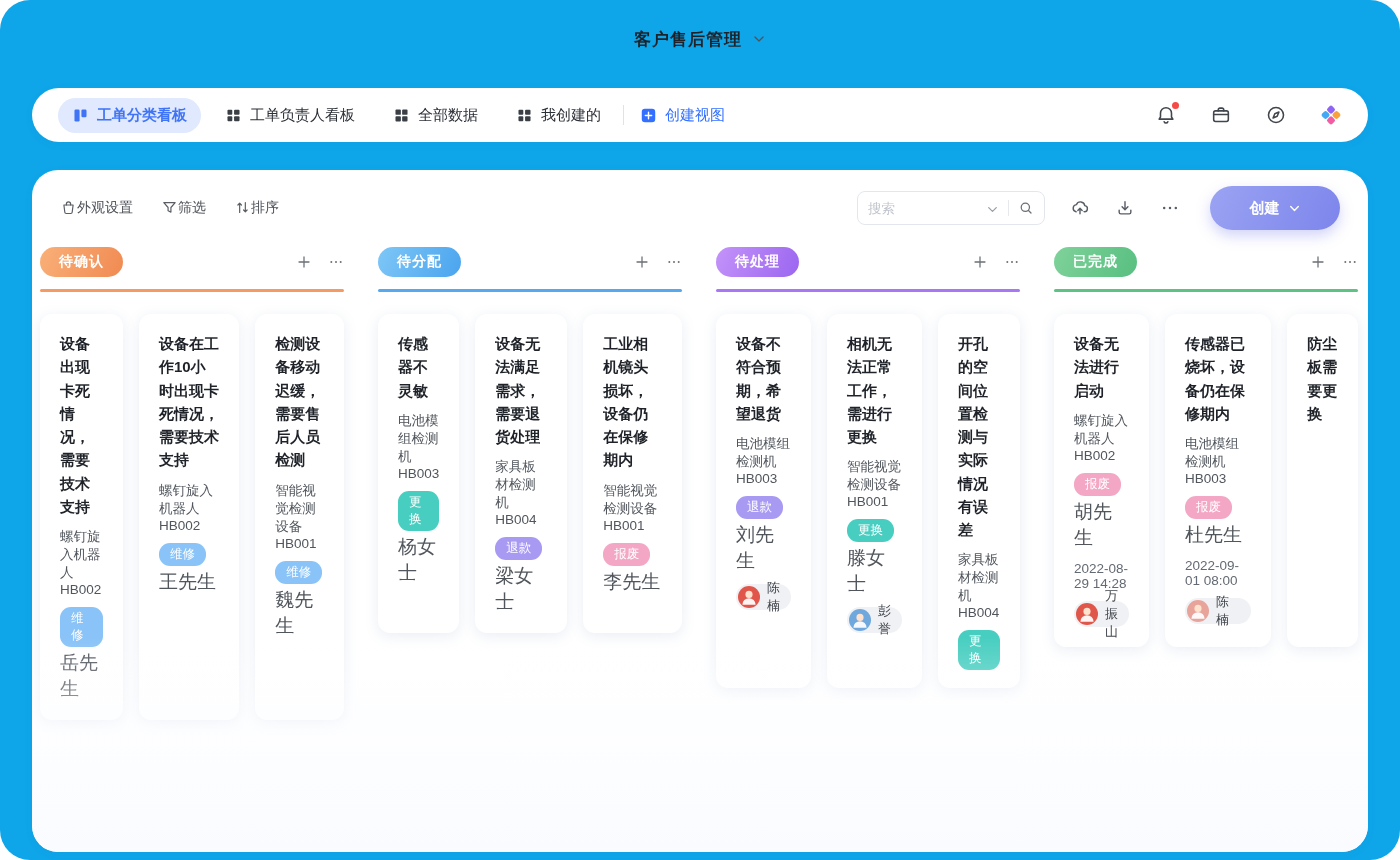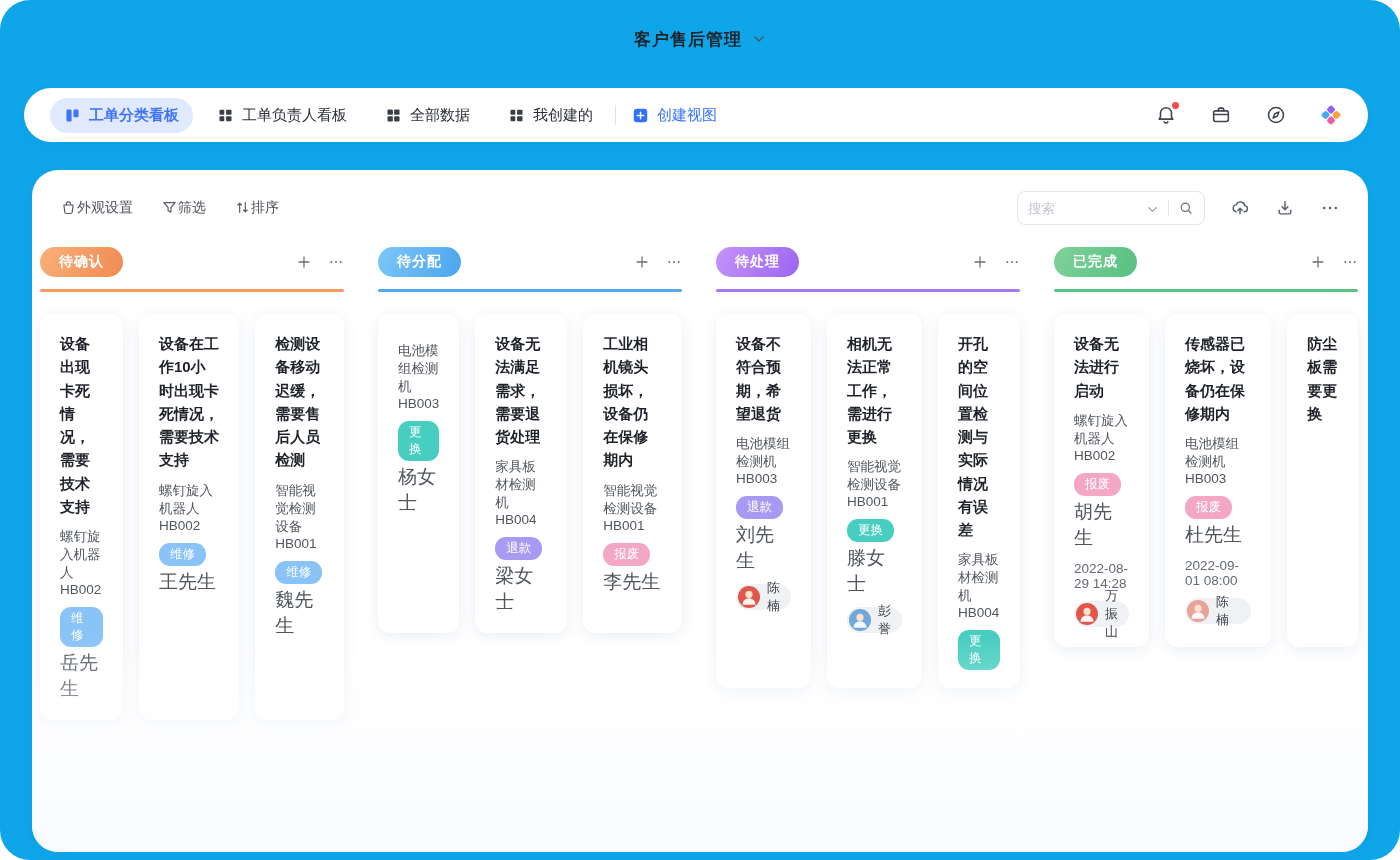--- a/index.html
+++ b/index.html
@@ -6,21 +6,21 @@
   html,body { width:1400px; height:860px; background:#fff; font-family:"Liberation Sans", sans-serif; }
   .page { position:relative; width:1400px; height:860px; background:#0ea5e9; border-radius:30px; overflow:hidden; }
 
   
   .titlebar { position:absolute; top:0; left:0; right:0; height:78px; display:flex; align-items:center; justify-content:center; gap:10px; }
   .page-title { font-size:17px; font-weight:600; color:#1f2329; letter-spacing:1px; }
   .chev { width:14px; height:14px; color:#4e545b; }
   .chev svg, .icon svg { width:100%; height:100%; display:block; }
 
   
-  .navbar { position:absolute; left:24px; right:32px; top:88px; height:54px; background:#fff; border-radius:27px;
+  .navbar { position:absolute; left:32px; right:32px; top:88px; height:54px; background:#fff; border-radius:27px;
             box-shadow:0 2px 10px rgba(60,90,160,.05); display:flex; align-items:center; padding:0 26px; }
   .tabs { display:flex; align-items:center; gap:10px; }
   .tab { display:flex; align-items:center; gap:8px; padding:8px 14px; border-radius:18px; font-size:15px; color:#2b2f36; cursor:pointer; white-space:nowrap; }
   .tab .ticon { width:17px; height:17px; color:#3a3f46; }
   .tab.active { background:#e0e9fd; color:#3f74f6; font-weight:600; }
   .tab.active .ticon { color:#3f74f6; }
   .nav-divider { width:1px; height:20px; background:#dfe2e8; margin:0 16px 0 8px; }
   .create-view { display:flex; align-items:center; gap:8px; font-size:15px; color:#3370ff; cursor:pointer; white-space:nowrap; }
   .create-view .ticon { width:17px; height:17px; }
   .nav-right { margin-left:auto; display:flex; align-items:center; gap:33px; }
@@ -215,20 +215,28 @@
               <path d="M5 14.5v2.5a2 2 0 0 0 2 2h10a2 2 0 0 0 2-2v-2.5"></path>
             </svg>
         </span>
         <span class="tool-iconbtn">
           <svg viewBox="0 0 24 24" fill="currentColor">
               <circle cx="5" cy="12" r="1.5"></circle>
               <circle cx="12" cy="12" r="1.5"></circle>
               <circle cx="19" cy="12" r="1.5"></circle>
             </svg>
         </span>
+        <button class="create-btn">
+          <span>创建</span>
+          <span class="chev">
+            <svg viewBox="0 0 24 24" fill="none" stroke="currentColor" stroke-width="2.6" stroke-linecap="round" stroke-linejoin="round">
+                <path d="M5 8.5l7 7 7-7"></path>
+              </svg>
+          </span>
+        </button>
       </div>
     </div>
 
     <div class="columns">
         <div class="column">
        <div class="col-head">
          <span class="col-pill" style="background:linear-gradient(115deg, #f9b078, #f08a52)">待确认</span>
          <span class="col-actions">
            <span class="icon">
                 <svg viewBox="0 0 24 24" fill="none" stroke="currentColor" stroke-width="1.9" stroke-linecap="round">
@@ -280,20 +288,21 @@
                   <circle cx="5" cy="12" r="1.5"></circle>
                   <circle cx="12" cy="12" r="1.5"></circle>
                   <circle cx="19" cy="12" r="1.5"></circle>
                 </svg>
               </span>
          </span>
        </div>
        <div class="col-line" style="background:#55aaef"></div>
        <div class="cards">
             <div class="card">
+        <div class="card-title">传感器不灵敏</div>
         <div class="card-device">电池模组检测机 HB003</div>
               <div><span class="card-tag" style="background:#47cec0">更换</span></div>
               <div class="card-customer">杨女士</div>
       </div>
             <div class="card">
         <div class="card-title">设备无法满足需求，需要退货处理</div>
         <div class="card-device">家具板材检测机 HB004</div>
               <div><span class="card-tag" style="background:#a89af2">退款</span></div>
               <div class="card-customer">梁女士</div>
       </div>

